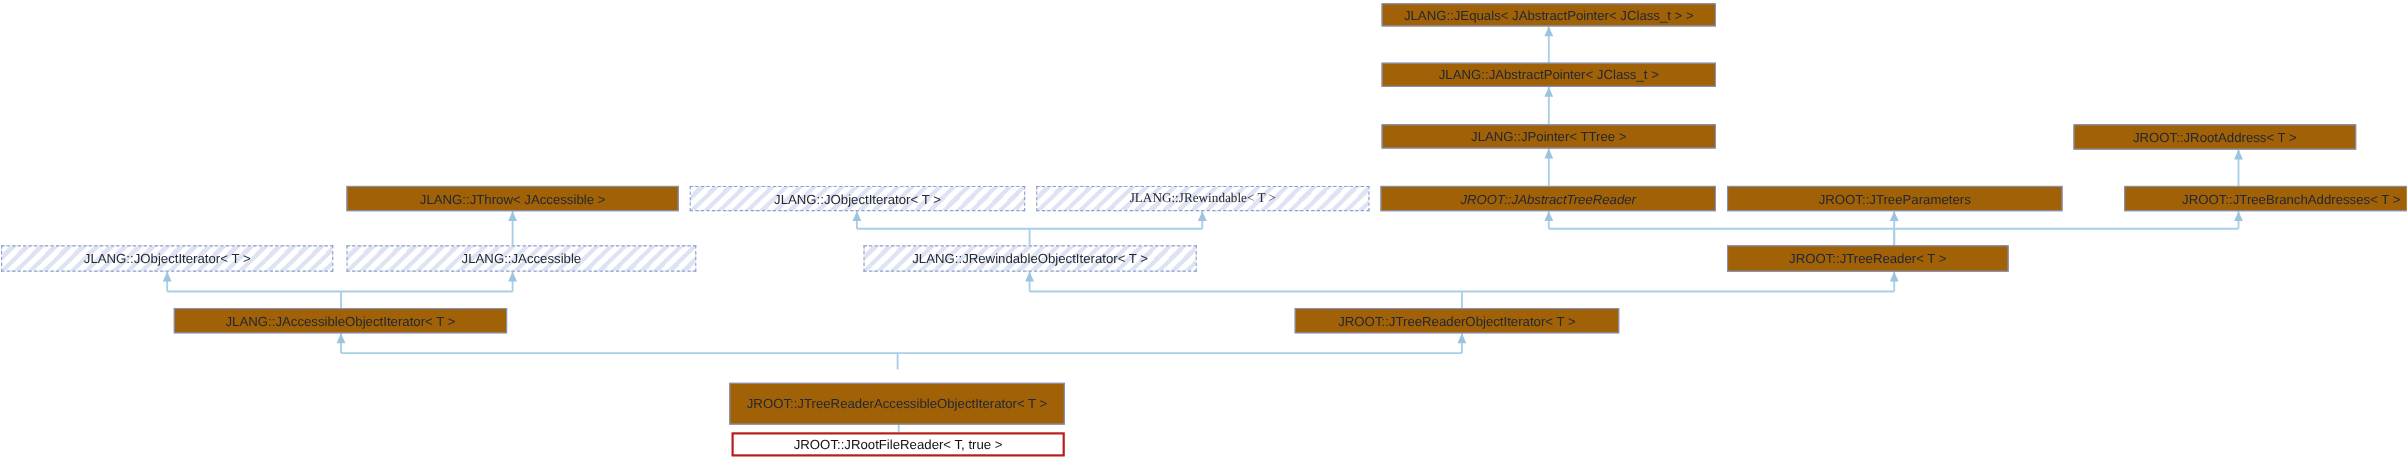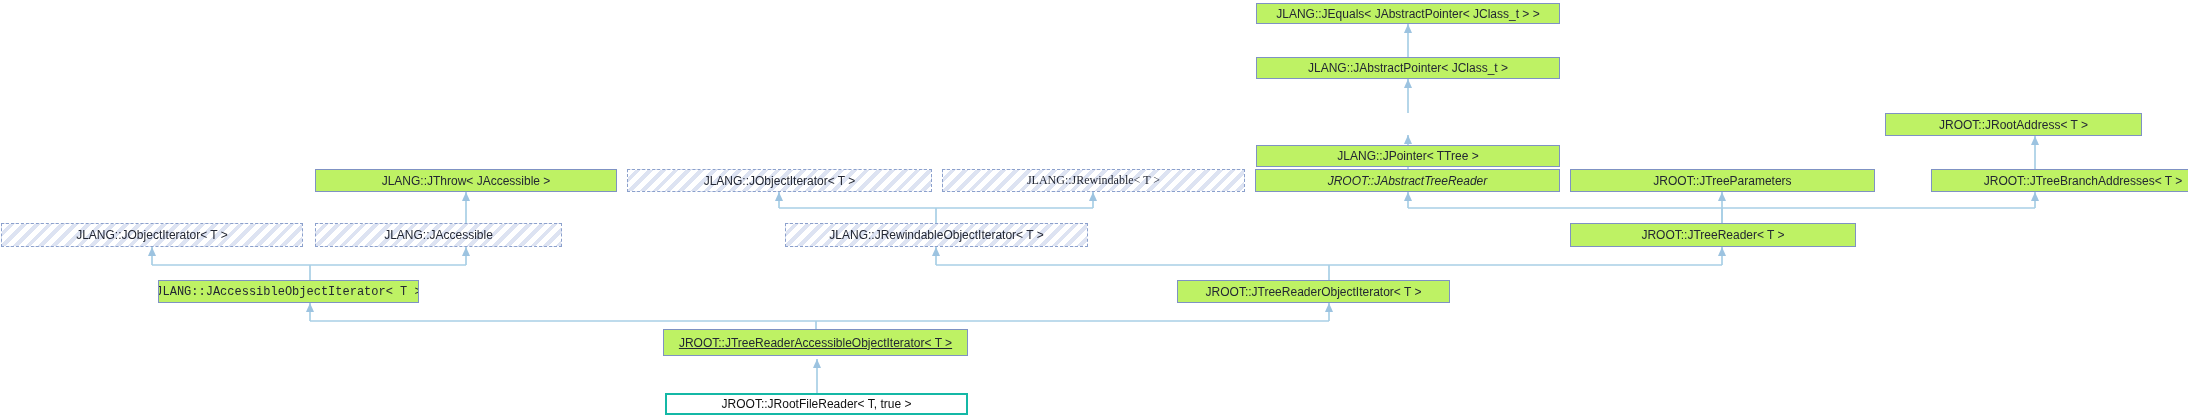--- a/index.html
+++ b/index.html
@@ -31,36 +31,36 @@
     position: absolute;
     box-sizing: border-box;
     display: flex;
     align-items: center;
     justify-content: center;
     font-size: 12px;
     letter-spacing: 0px;
     color: #232733;
     white-space: nowrap;
     overflow: hidden;
-    background: #bef264;
+    background: #a16207;
     border: 1px solid #7f92c3;
     cursor: pointer;
   }
   .node.dashed {
     border: 1px dashed #8ba0cc;
     background: repeating-linear-gradient(
       135deg,
       #ffffff 0px, #ffffff 5px,
       #dde3f2 5px, #dde3f2 9px
     );
     cursor: default;
   }
   .node.current {
     background: #ffffff;
-    border: 2px solid #14b8a6;
+    border: 2px solid #b91c1c;
     color: #111111;
     cursor: default;
   }
 </style>
 </head>
 <body>
 
 <div id="diagram">
   <svg id="edge-layer" viewBox="0 0 2188 416" xmlns="http://www.w3.org/2000/svg">
       <g>
@@ -128,30 +128,30 @@
         <path d="M 1329 303 L 1325 312 L 1333 312 Z" fill="#9cc3e0"></path>
       </g>
       <g>
         <polyline points="817,393 817,359" fill="none" stroke="#a8cfe6" stroke-width="1.7"></polyline>
         <path d="M 817 359 L 813 368 L 821 368 Z" fill="#9cc3e0"></path>
       </g>
     </svg>
   <div id="nodes">
       <div class="node" style="left: 1256px; top: 3px; width: 304px; height: 21px;">JLANG::JEquals&lt; JAbstractPointer&lt; JClass_t &gt; &gt;</div>
       <div class="node" style="left: 1256px; top: 57px; width: 304px; height: 22px;">JLANG::JAbstractPointer&lt; JClass_t &gt;</div>
-      <div class="node" style="left: 1256px; top: 113px; width: 304px; height: 22px; margin-top: 32px;">JLANG::JPointer&lt; TTree &gt;</div>
+      <div class="node" style="left: 1256px; top: 113px; width: 304px; height: 22px;">JLANG::JPointer&lt; TTree &gt;</div>
       <div class="node" style="left: 1885px; top: 113px; width: 257px; height: 23px;">JROOT::JRootAddress&lt; T &gt;</div>
       <div class="node" style="left: 315px; top: 169px; width: 302px; height: 23px;">JLANG::JThrow&lt; JAccessible &gt;</div>
       <div class="node dashed" style="left: 627px; top: 169px; width: 305px; height: 23px;">JLANG::JObjectIterator&lt; T &gt;</div>
       <div class="node dashed" style="left: 942px; top: 169px; width: 303px; height: 23px; font-family: Liberation Serif, serif;">JLANG::JRewindable&lt; T &gt;</div>
       <div class="node" style="left: 1255px; top: 169px; width: 305px; height: 23px; font-style: italic;">JROOT::JAbstractTreeReader</div>
       <div class="node" style="left: 1570px; top: 169px; width: 305px; height: 23px;">JROOT::JTreeParameters</div>
       <div class="node" style="left: 1883px; top: 169px; width: 304px; height: 23px; margin-left: 48px;">JROOT::JTreeBranchAddresses&lt; T &gt;</div>
       <div class="node dashed" style="left: 1px; top: 223px; width: 302px; height: 24px;">JLANG::JObjectIterator&lt; T &gt;</div>
-      <div class="node dashed" style="left: 315px; top: 223px; width: 247px; height: 24px;">JLANG::JAccessible</div>
+      <div class="node dashed" style="left: 315px; top: 223px; width: 318px; height: 24px;">JLANG::JAccessible</div>
       <div class="node dashed" style="left: 785px; top: 223px; width: 303px; height: 24px;">JLANG::JRewindableObjectIterator&lt; T &gt;</div>
-      <div class="node" style="left: 1570px; top: 223px; width: 286px; height: 24px;">JROOT::JTreeReader&lt; T &gt;</div>
-      <div class="node" style="left: 158px; top: 280px; width: 261px; height: 23px; font-family: Liberation Mono, monospace;">JLANG::JAccessibleObjectIterator&lt; T &gt;</div>
-      <div class="node" style="left: 1177px; top: 280px; width: 273px; height: 23px;">JROOT::JTreeReaderObjectIterator&lt; T &gt;</div>
-      <div class="node" style="left: 663px; top: 329px; width: 305px; height: 27px; text-decoration: underline;">JROOT::JTreeReaderAccessibleObjectIterator&lt; T &gt;</div>
+      <div class="node" style="left: 1570px; top: 223px; width: 256px; height: 24px;">JROOT::JTreeReader&lt; T &gt;</div>
+      <div class="node" style="left: 158px; top: 280px; width: 303px; height: 23px;">JLANG::JAccessibleObjectIterator&lt; T &gt;</div>
+      <div class="node" style="left: 1177px; top: 280px; width: 295px; height: 23px;">JROOT::JTreeReaderObjectIterator&lt; T &gt;</div>
+      <div class="node" style="left: 663px; top: 348px; width: 305px; height: 38px;">JROOT::JTreeReaderAccessibleObjectIterator&lt; T &gt;</div>
       <div class="node current" style="left: 665px; top: 393px; width: 303px; height: 22px;">JROOT::JRootFileReader&lt; T, true &gt;</div>
     </div>
 </div>
 
 </body></html>

